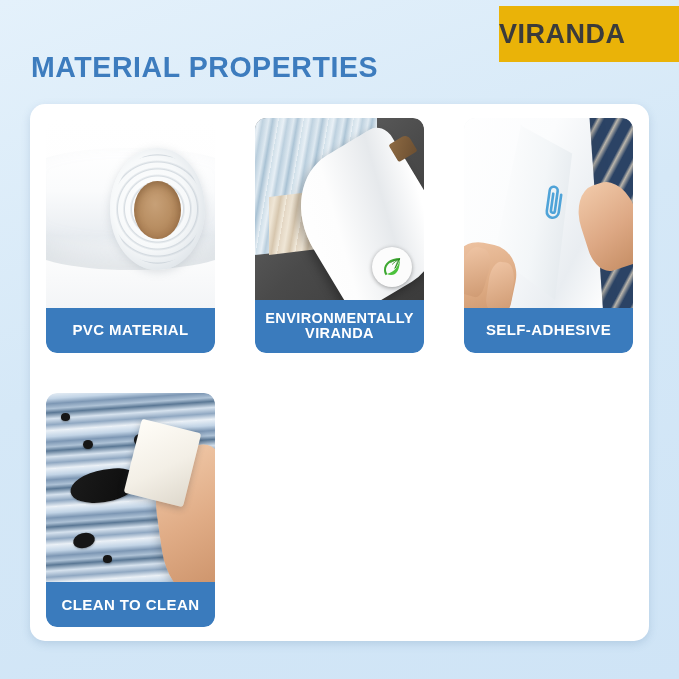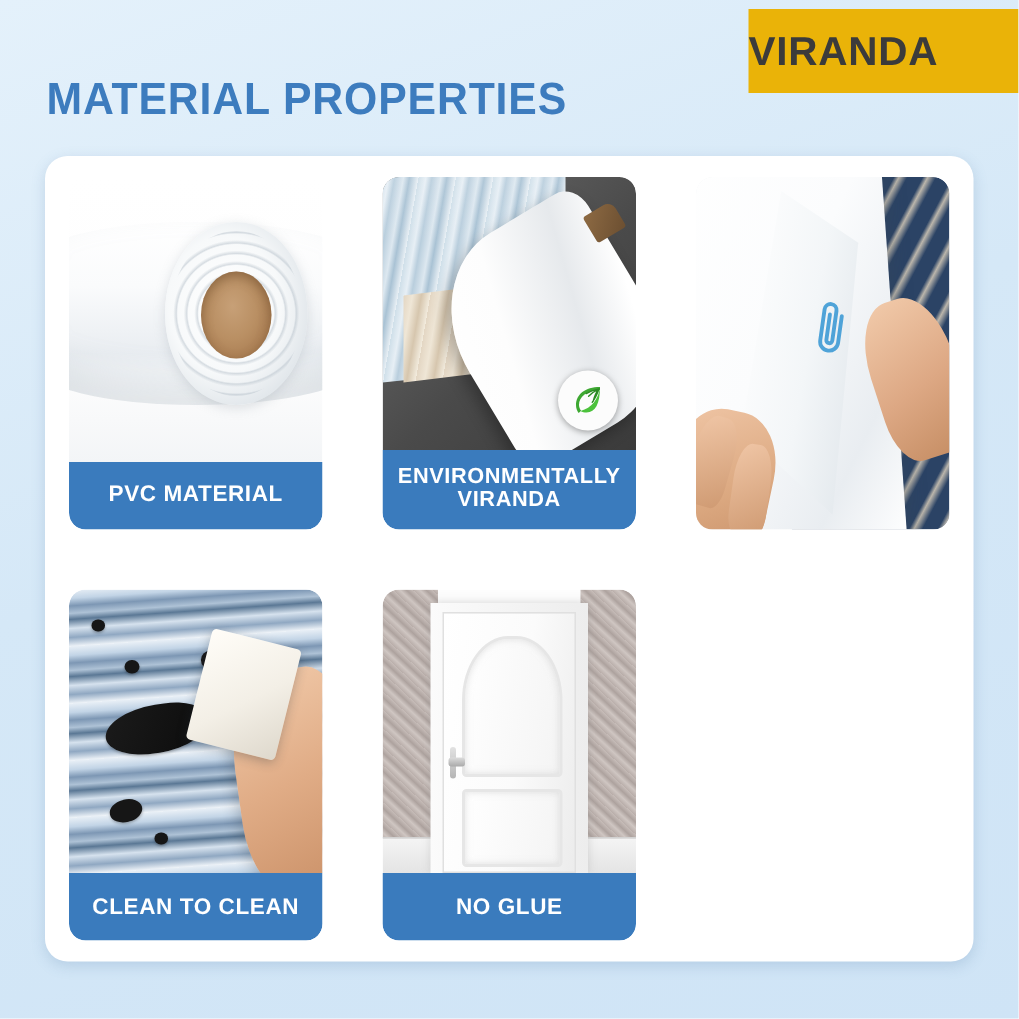--- a/index.html
+++ b/index.html
@@ -290,51 +290,35 @@
           <div class="adh-backing"></div>
           <div class="adh-fold"></div>
           <svg class="clip-icon" viewBox="0 0 26 42">
             <path d="M18 12v18a6 6 0 0 1-12 0V9a4 4 0 0 1 8 0v20a2 2 0 0 1-4 0V12" fill="none" stroke="#4fa3d8" stroke-width="2.6" stroke-linecap="round"></path>
           </svg>
           <div class="hand hand-r"></div>
           <div class="hand hand-l"></div>
           <div class="finger" style="left:-2%;bottom:6%;width:16%;height:26%;transform:rotate(16deg);"></div>
           <div class="finger" style="left:14%;bottom:-2%;width:15%;height:26%;transform:rotate(8deg);"></div>
         </div>
+        <div class="label">SELF-ADHESIVE</div>
       </div>
 
 
       <div class="cell">
         <div class="media">
           <div class="ec-bg"></div>
           <div class="stain stain-big"></div>
           <div class="stain" style="left:9%;top:11%;width:5%;height:4%;"></div>
           <div class="stain" style="left:22%;top:25%;width:6%;height:5%;"></div>
           <div class="stain" style="left:52%;top:22%;width:7%;height:6%;"></div>
           <div class="stain" style="left:16%;top:74%;width:13%;height:8%;transform:rotate(-14deg);"></div>
           <div class="stain" style="left:34%;top:86%;width:5%;height:4%;"></div>
           <div class="ec-hand"></div>
           <div class="sponge"></div>
         </div>
         <div class="label">CLEAN TO CLEAN</div>
       </div>
 
-      <div class="cell">
-        <div class="media">
-          <div class="door-bg"></div>
-          <div class="wall wall-l"></div>
-          <div class="wall wall-r"></div>
-          <div class="skirt skirt-l"></div>
-          <div class="skirt skirt-r"></div>
-          <div class="frame"></div>
-          <div class="door">
-            <div class="panel-arch"></div>
-            <div class="panel-low"></div>
-            <div class="handle-base"></div>
-            <div class="handle"></div>
-          </div>
-        </div>
-        <div class="label">NO GLUE</div>
-      </div>
 
     </div>
   </div>
 </div>
 
 </body></html>

